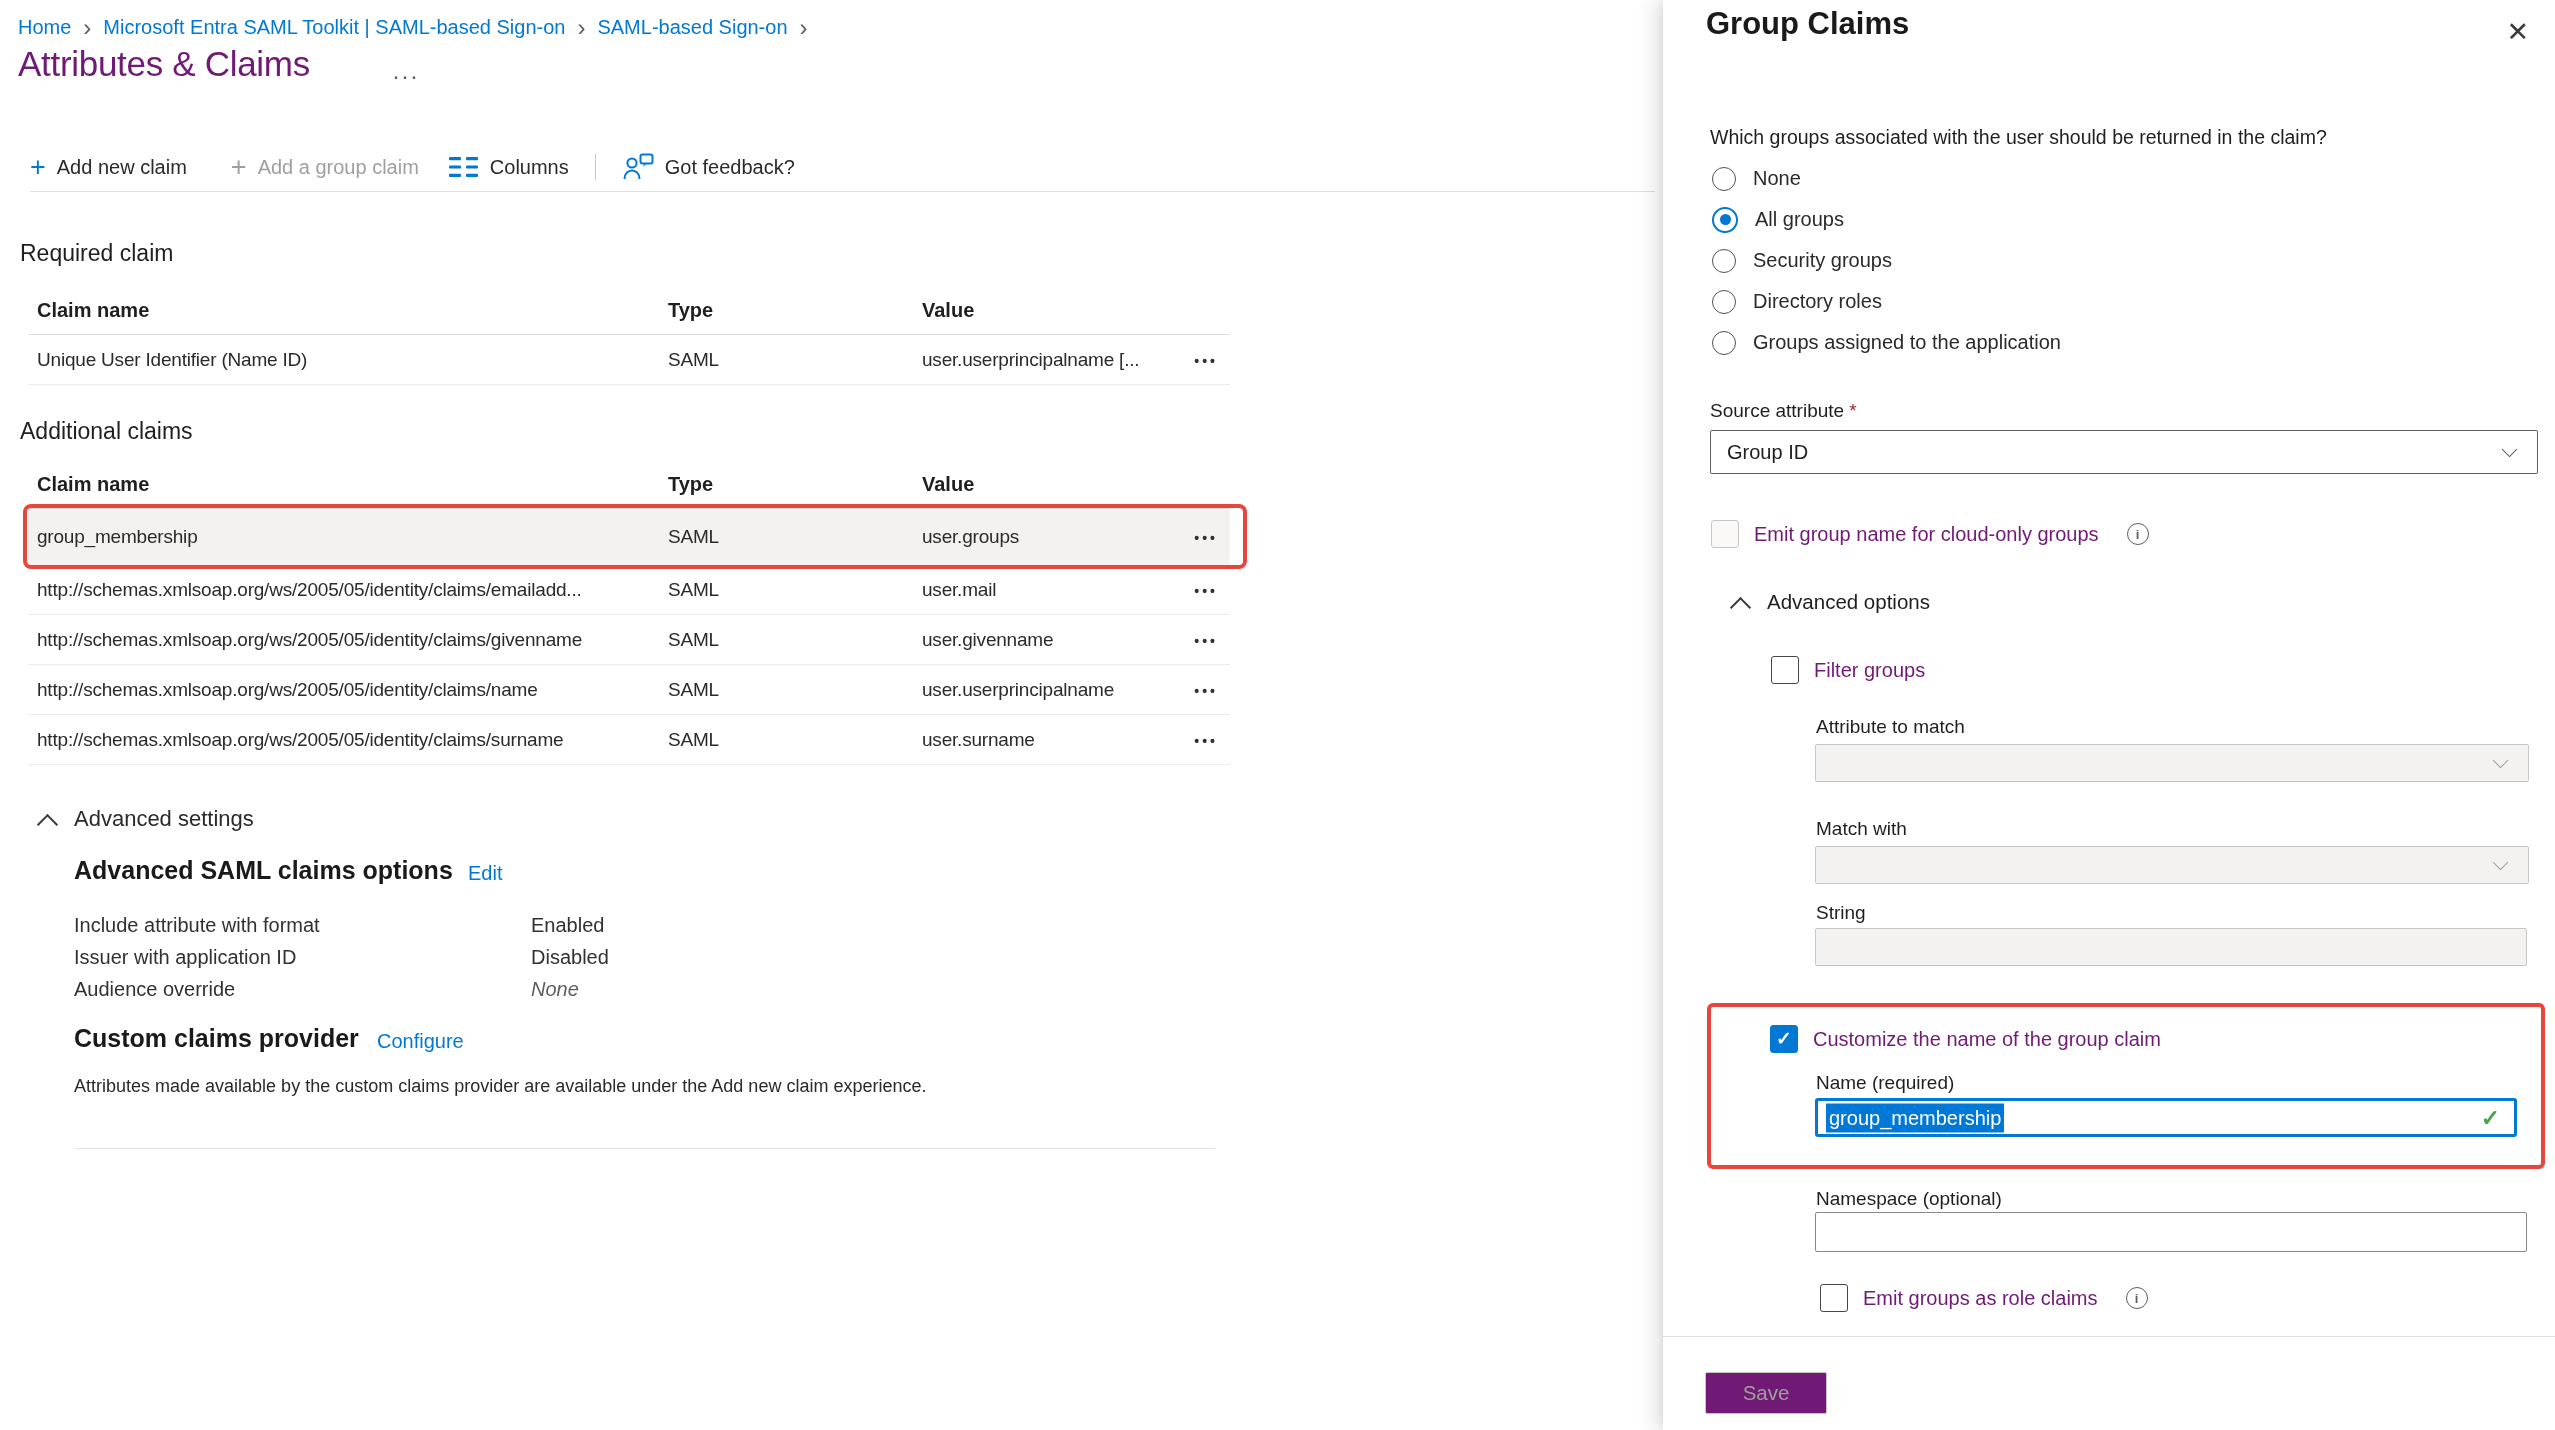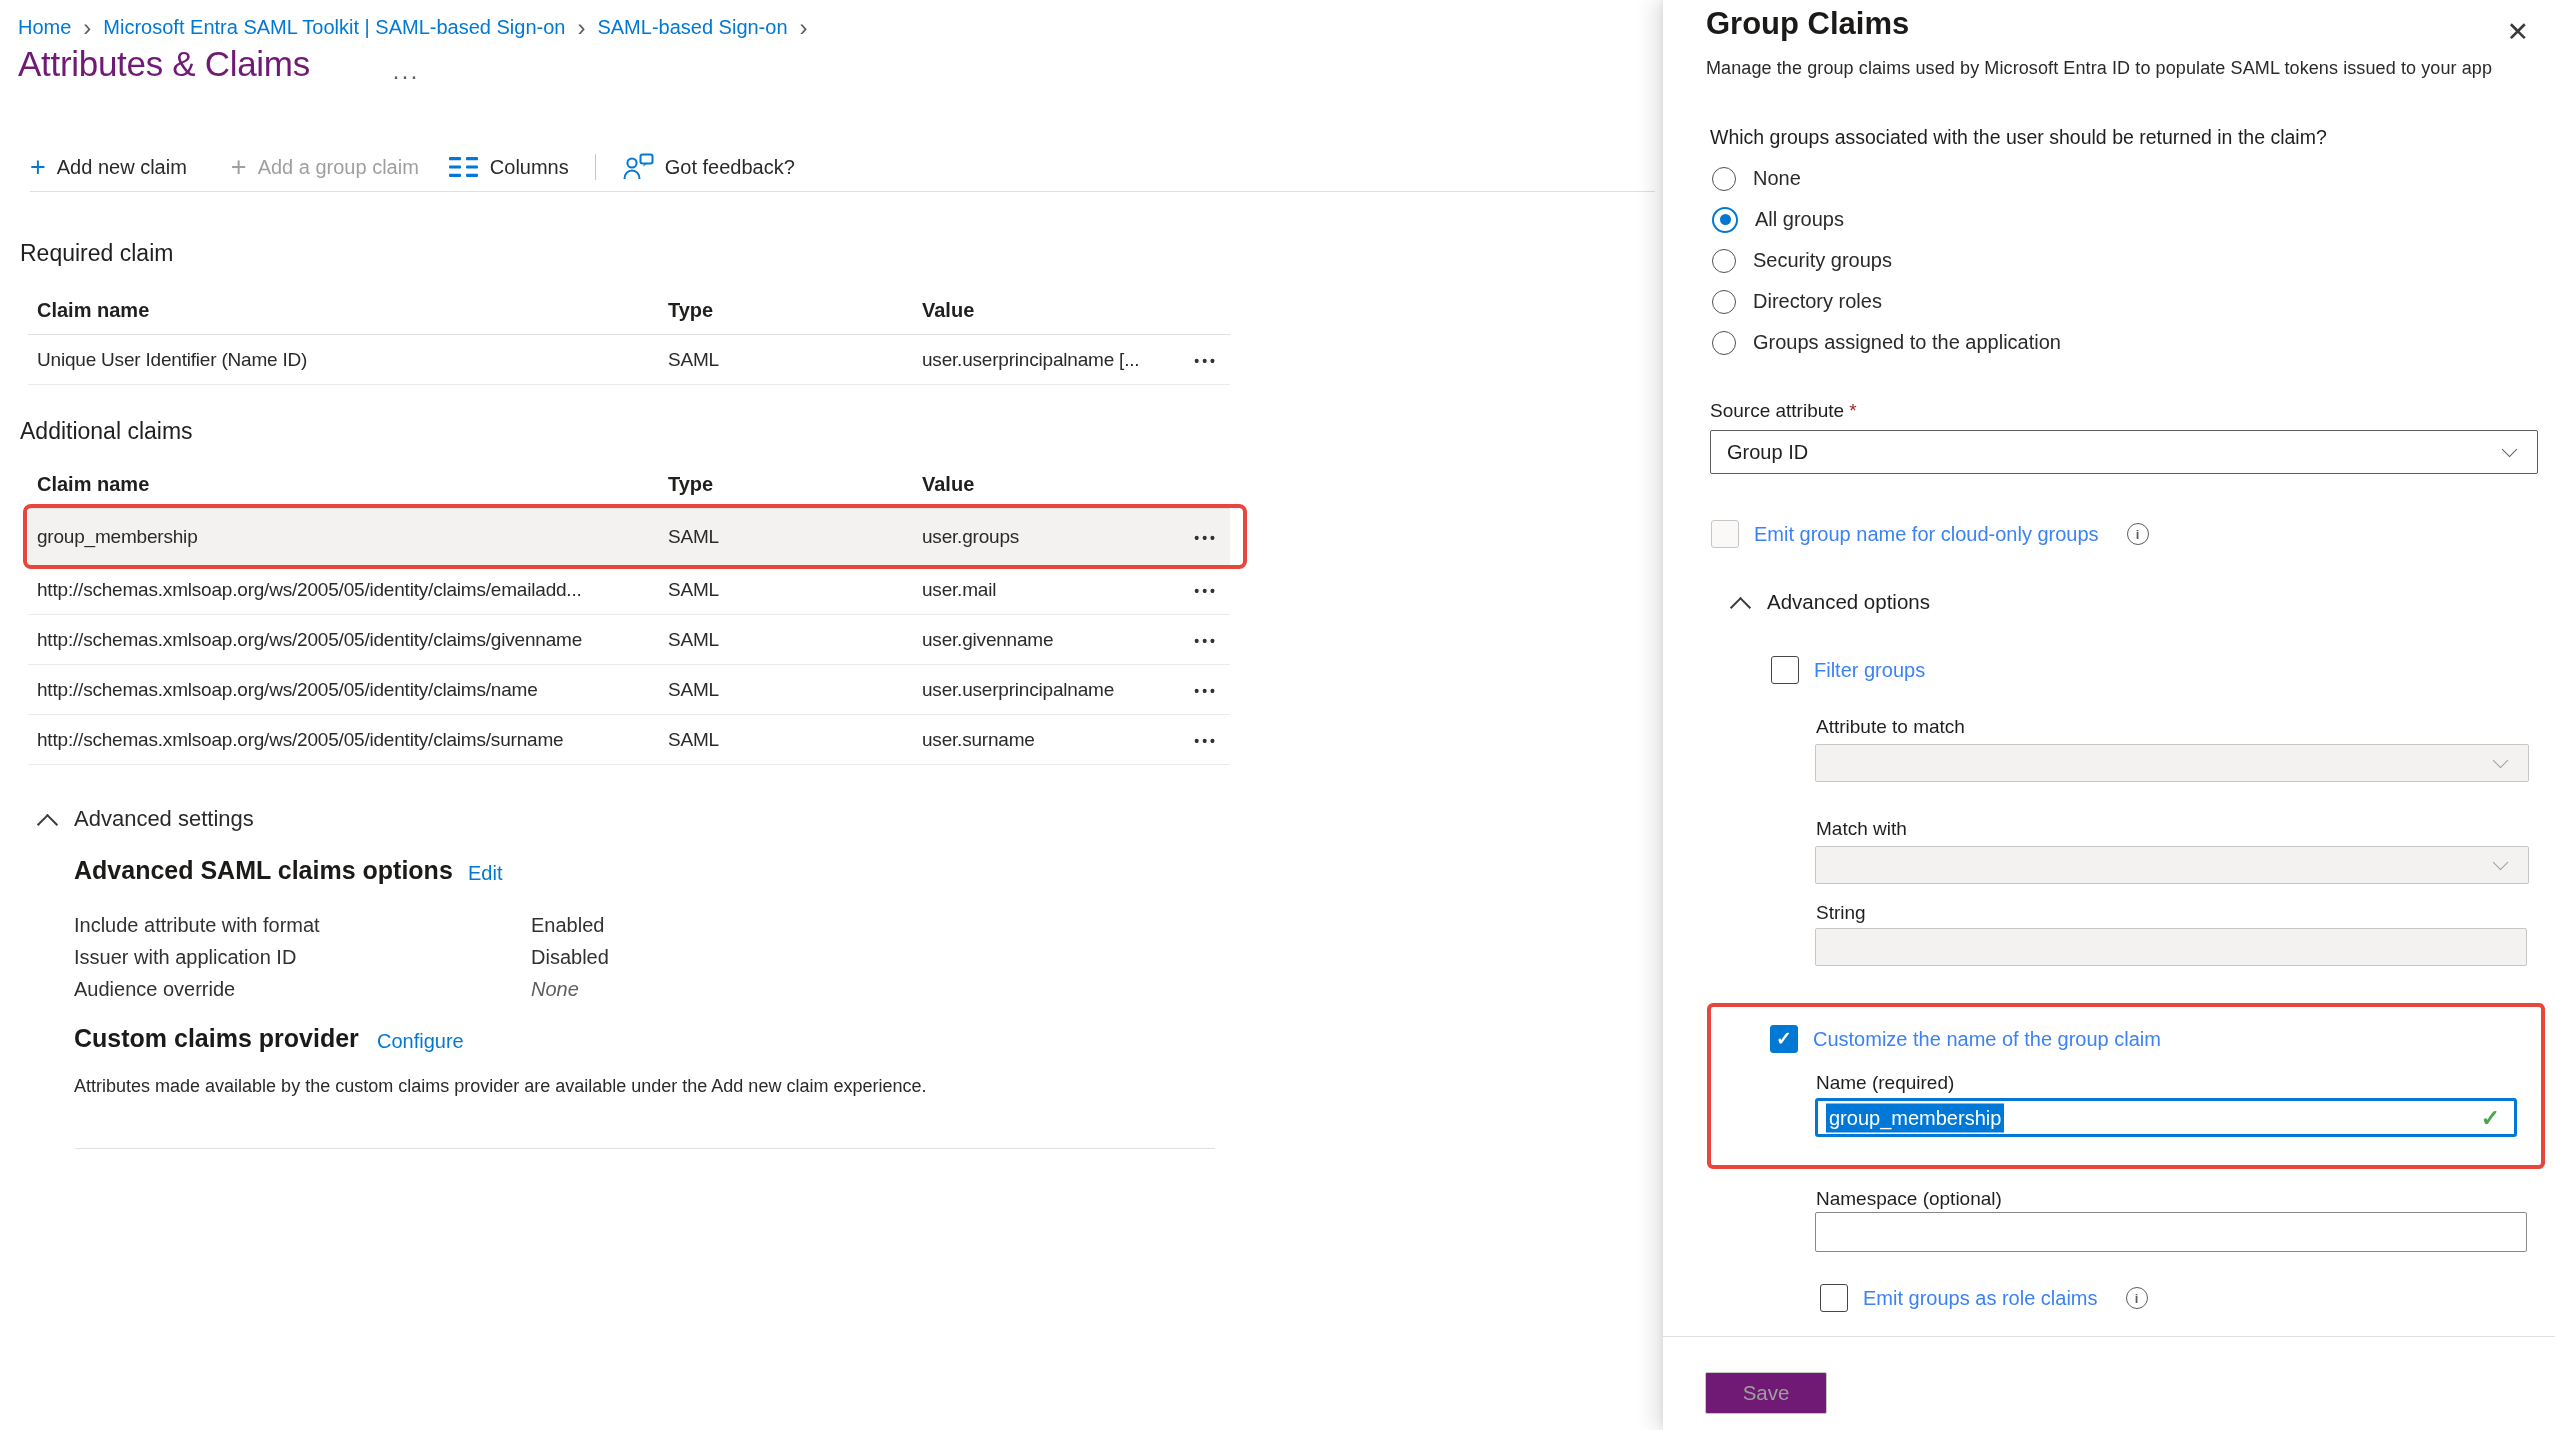--- a/index.html
+++ b/index.html
@@ -73,21 +73,21 @@
   .caret{position:absolute;right:22px;top:50%;width:10px;height:10px;margin-top:-8px;
     border-right:1.8px solid #605e5c;border-bottom:1.8px solid #605e5c;transform:rotate(45deg);}
   .caret.dim{border-color:#a19f9d;}
 
   .cb{width:26px;height:26px;border:1.5px solid #484644;border-radius:3px;background:#fff;flex:none;position:relative;cursor:pointer;}
   .cb.dim{border-color:#c8c6c4;background:#faf9f8;}
   .cb.on{background:#0078d4;border-color:#0078d4;}
   .cb.on::after{content:"✓";position:absolute;left:0;top:0;right:0;bottom:0;color:#fff;
     font-size:19px;line-height:26px;text-align:center;font-weight:700;}
   .cb-row{display:flex;align-items:center;gap:15px;}
-  .cb-label{font-size:20px;color:#3b82f6;text-align:right;}
+  .cb-label{font-size:20px;color:#701a75;text-align:right;}
   .info-i{width:20px;height:20px;border:1.3px solid #605e5c;border-radius:50%;color:#605e5c;
     font-size:13px;font-weight:700;display:flex;align-items:center;justify-content:center;margin-left:13px;cursor:pointer;}
 
   .red-ring{position:absolute;border:4px solid #e8453c;border-radius:6px;pointer-events:none;}
 
   .input{position:absolute;background:#fff;border-radius:2px;}
   .input.plain{border:1px solid #8a8886;}
   .input.disabled{background:#f3f2f1;border:1px solid #c8c6c4;}
   .input.focus{border:3px solid #0078d4;border-radius:3px;}
   .sel-text{position:absolute;left:8px;top:50%;transform:translateY(-50%);
@@ -228,21 +228,20 @@
   <a class="abs link nowrap" style="left:377px;top:1030px;font-size:20px;text-align:right;">Configure</a>
   <div class="abs nowrap" style="left:74px;top:1076px;font-size:18px;color:#2b2a29;">Attributes made available by the custom claims provider are available under the Add new claim experience.</div>
 
   <div class="hr" style="left:75px;top:1148px;width:1140px;"></div>
 </div>
 
 <div class="panel">
 
   <div class="abs panel-title nowrap">Group Claims</div>
   <div class="abs close-x">✕</div>
-  <div class="abs panel-sub nowrap">Manage the group claims used by Microsoft Entra ID to populate SAML tokens issued to your app</div>
 
   <div class="abs question nowrap">Which groups associated with the user should be returned in the claim?</div>
 
   <div class="abs radio-group">
     <div class="radio-row">
       <span class="radio"></span>
       <span class="radio-label">None</span>
     </div>
     <div class="radio-row">
       <span class="radio on"></span>

